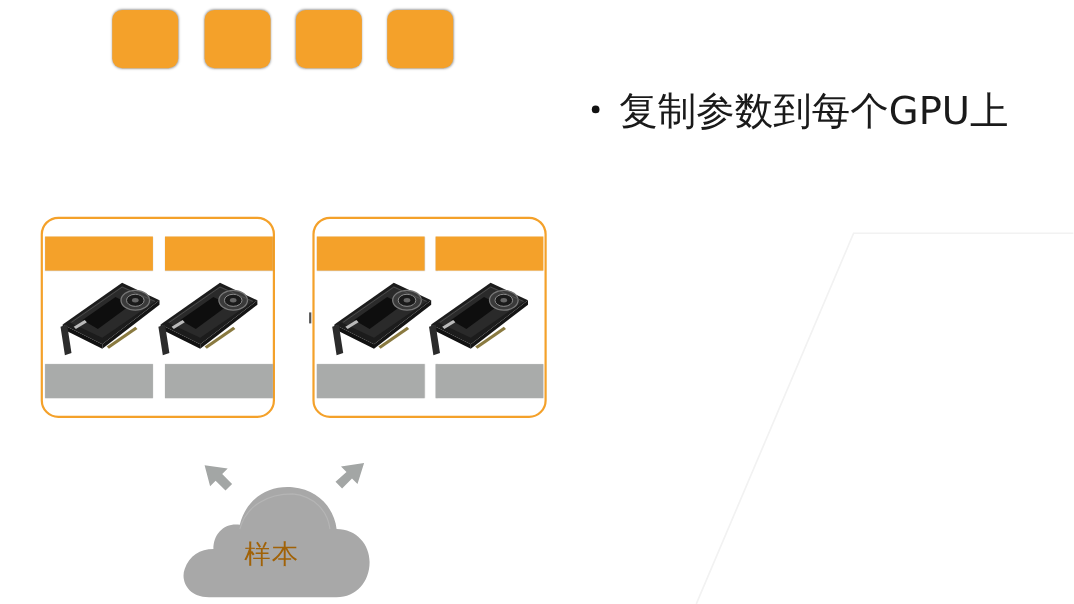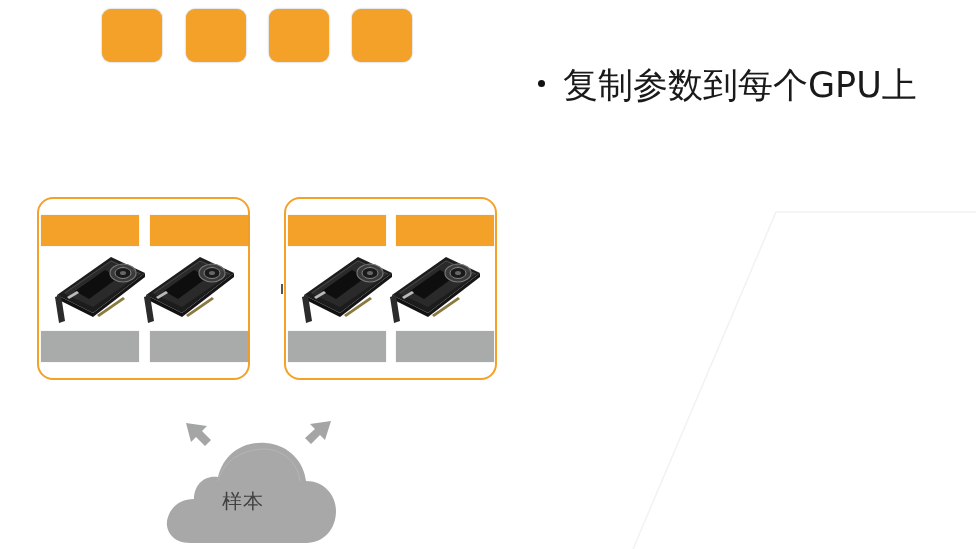--- a/index.html
+++ b/index.html
@@ -23,21 +23,21 @@
       height: 53px;
       background: #f4a12a;
       border-radius: 9px;
       box-shadow: 0 0 2px rgba(0,0,0,0.35);
     }
 
     
     .bullet-line {
       position: absolute;
       left: 538px;
-      top: 62px;
+      top: 78px;
       font-size: 35px;
       color: #1a1a1a;
       white-space: nowrap;
       letter-spacing: 0px;
     }
     .bullet-dot {
       display: inline-block;
       width: 7px;
       height: 7px;
       background: #111;
@@ -104,22 +104,22 @@
       position: absolute;
       left: 160px;
       top: 425px;
       width: 185px;
       height: 124px;
     }
     .cloud-label {
       position: absolute;
       left: 222px;
       top: 488px;
-      font-size: 20px;
-      color: #404040;
+      font-size: 24px;
+      color: #a16207;
       letter-spacing: 1px;
     }
     .arrow {
       position: absolute;
       width: 30px;
       height: 30px;
     }
   </style>
 </head>
 <body>

